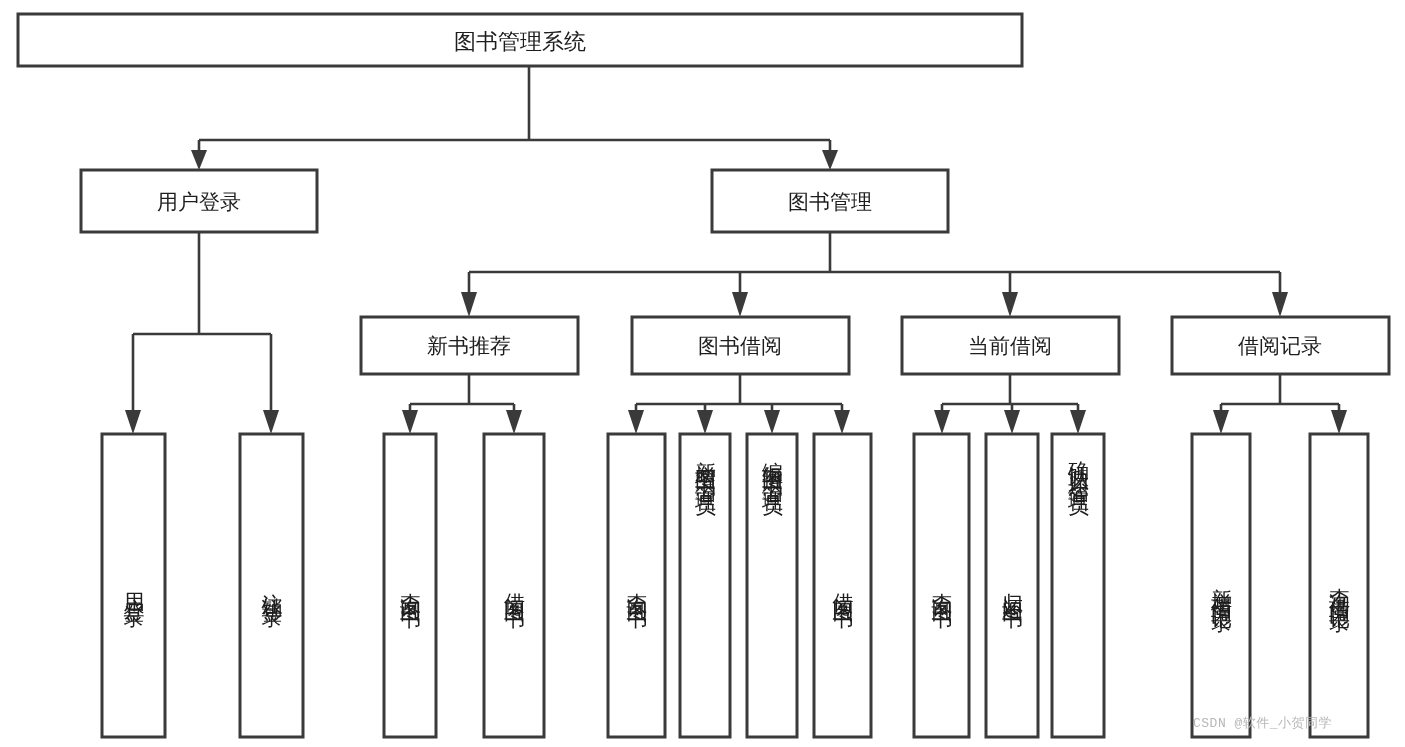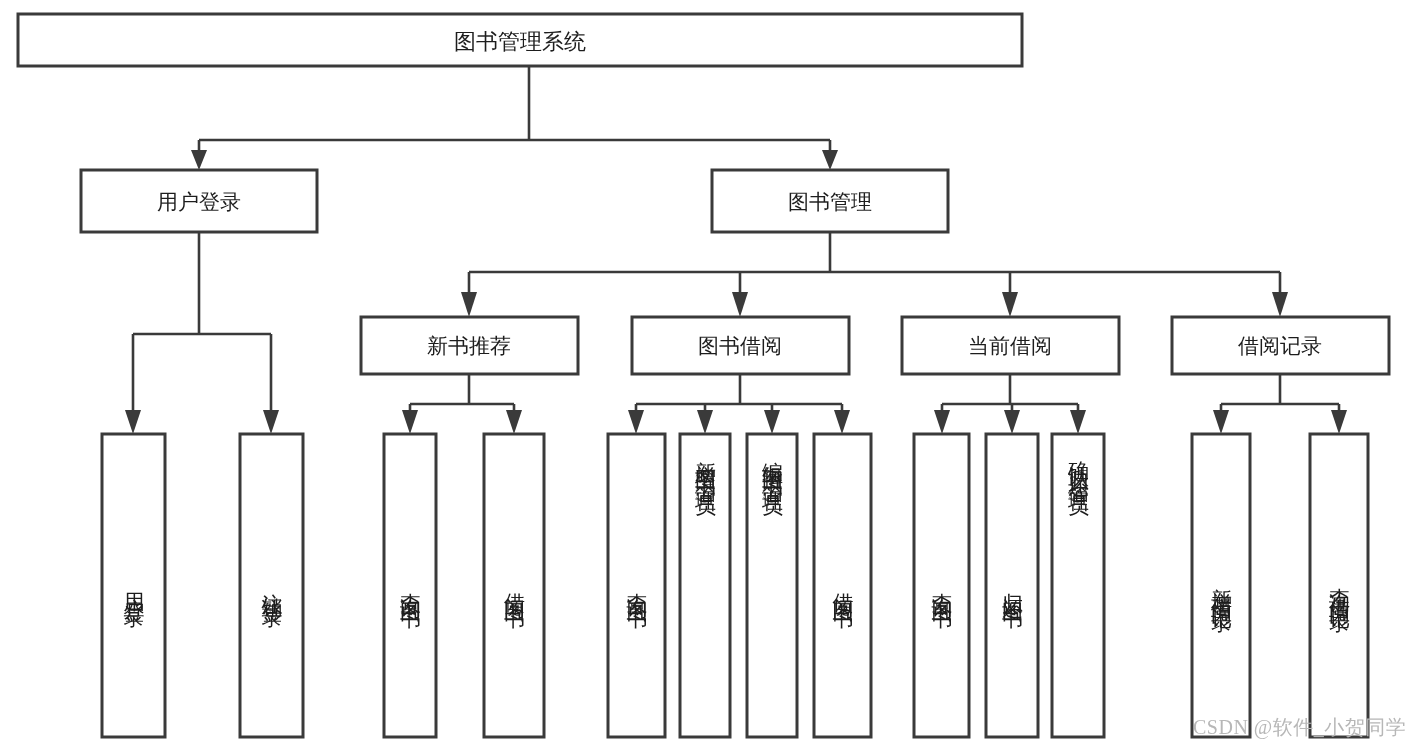--- a/index.html
+++ b/index.html
@@ -64,22 +64,22 @@
     color: #1d1d1d;
     display: flex;
     align-items: center;
     justify-content: center;
     white-space: nowrap;
     pointer-events: none;
     user-select: none;
   }
   .watermark {
     position: absolute;
-    font-family: Liberation Serif, serif;
-    font-size: 20px;
+    font-family: Liberation Mono, monospace;
+    font-size: 13px;
     color: #b7b7b7;
     white-space: nowrap;
     letter-spacing: 0.5px;
   }
 </style>
 </head>
 <body>
 
 <div id="diagram-root">
 

